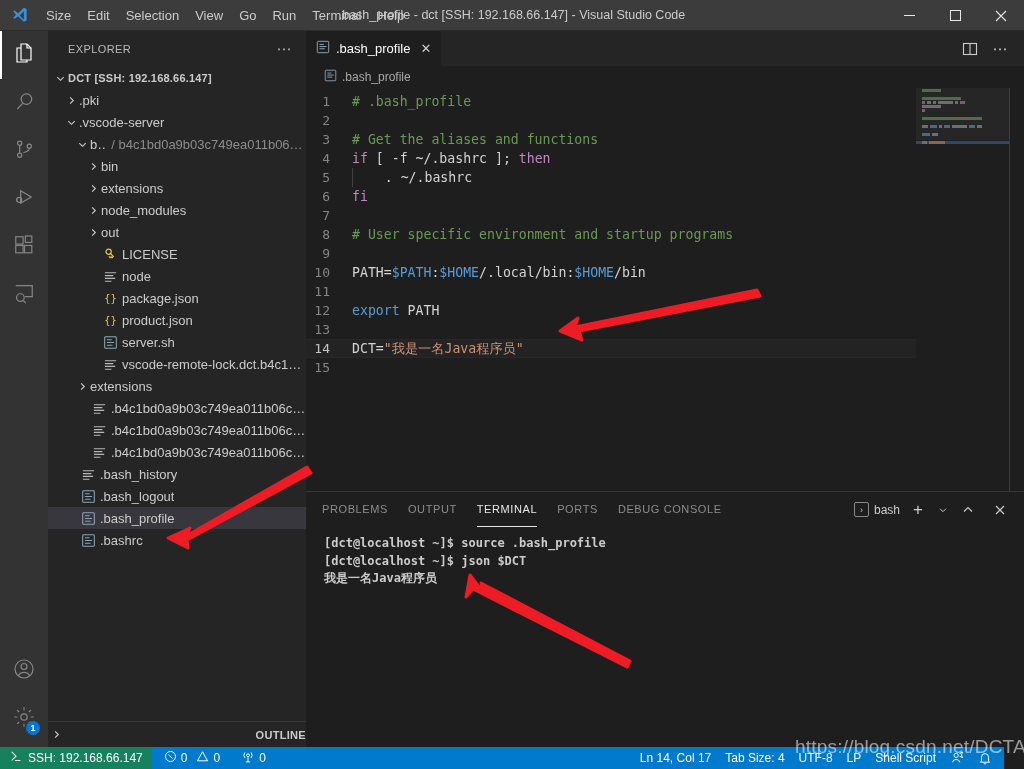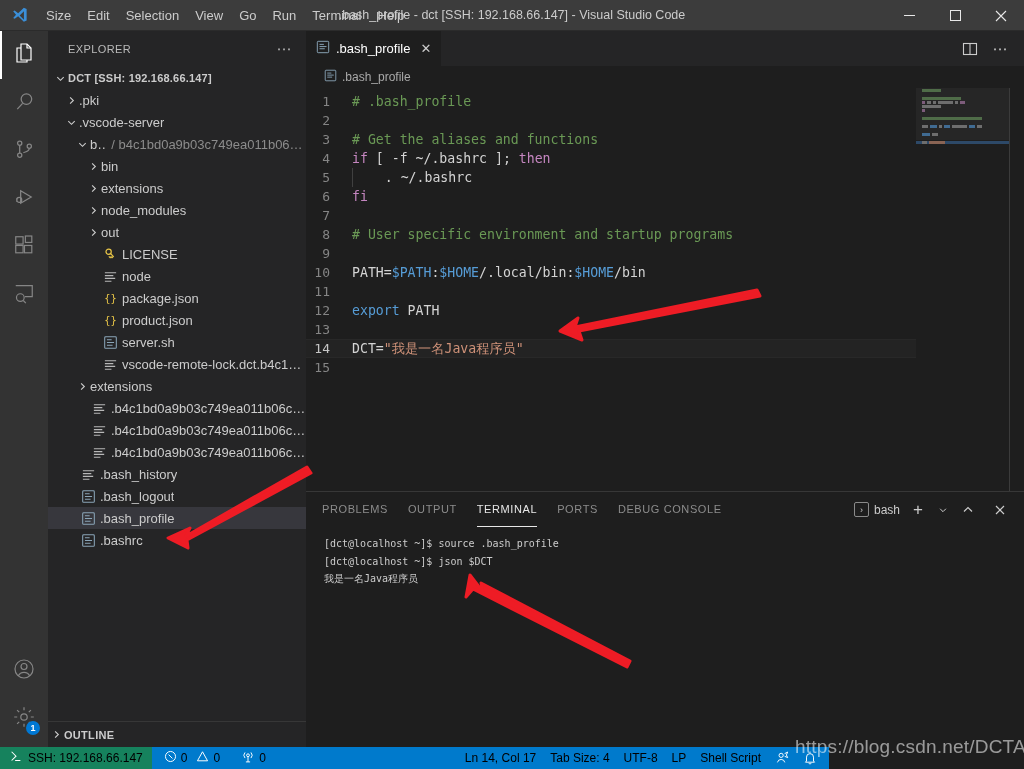--- a/index.html
+++ b/index.html
@@ -66,21 +66,21 @@
     font-size: 13px; white-space: nowrap; cursor: pointer; position: relative;
   }
   .row.selected { background: #37373d; }
   .row.root { font-weight: bold; font-size: 11px; letter-spacing: .2px; }
   .chev { width: 16px; flex: 0 0 16px; display:flex; align-items:center; justify-content:center; color:#cccccc; }
   .ficon { width: 18px; flex: 0 0 18px; display:flex; align-items:center; justify-content:center; margin-right:3px; }
   .lbl { overflow: hidden; text-overflow: ellipsis; }
   .sub { color: #8c8c8c; }
   #outline-bar {
     height: 26px; border-top: 1px solid #373737; display: flex; align-items: center;
-    color: #cccccc; font-size: 11px; font-weight: bold; letter-spacing:.3px;
+    color: #cccccc; font-size: 11px; font-weight: bold; letter-spacing:.3px;justify-content:space-between;
   }
 
   
   #editor-area {
     position: absolute; left: 306px; top: 31px; right: 0; bottom: 22px;
     background: #1e1e1e; display: flex; flex-direction: column;
   }
   #tabsbar { height: 35px; background: #252526; display: flex; align-items: stretch; position: relative; }
   .tab {
     display: flex; align-items: center; gap: 6px; padding: 0 10px;
@@ -146,32 +146,32 @@
   #term-select {
     display:flex; align-items:center; gap:5px; font-size: 12px; color:#cccccc;
   }
   .term-chip {
     width:15px; height:15px; border:1px solid #8a8a8a; border-radius:2px;
     display:flex; align-items:center; justify-content:center; font-size:9px; color:#cccccc;
   }
   #terminal {
     flex: 1; padding: 8px 0 0 18px; overflow: hidden;
     font-family: "DejaVu Sans Mono", "Liberation Mono", monospace;
-    font-size: 10px; line-height: 17.5px; color: #cccccc; white-space: pre;
+    font-size: 12px; line-height: 17.5px; color: #cccccc; white-space: pre; font-weight: bold;
   }
   .cursor {
     display:inline-block; width: 8px; height: 14px; background: #cccccc;
     vertical-align: -2px; margin-left: 1px;
   }
 
   
   #statusbar {
-    position: absolute; left: 0; bottom: 0; width: 829px; height: 22px;
+    position: absolute; left: 0; bottom: 0; width: 1004px; height: 22px;
     background: #007acc; display: flex; align-items: center;
-    font-size: 12px; color: #000000;
+    font-size: 12px; color: #ffffff;
   }
   #remote-indicator {
     background: #16825d; height: 22px; display: flex; align-items: center;
     gap: 5px; padding: 0 9px; font-size: 12px;
   }
   .sb-item { display: flex; align-items: center; gap: 4px; padding: 0 7px; height: 22px; }
   #sb-right { margin-left: auto; display: flex; align-items: center; }
 
   
   #overlay { position: absolute; inset: 0; pointer-events: none; }

